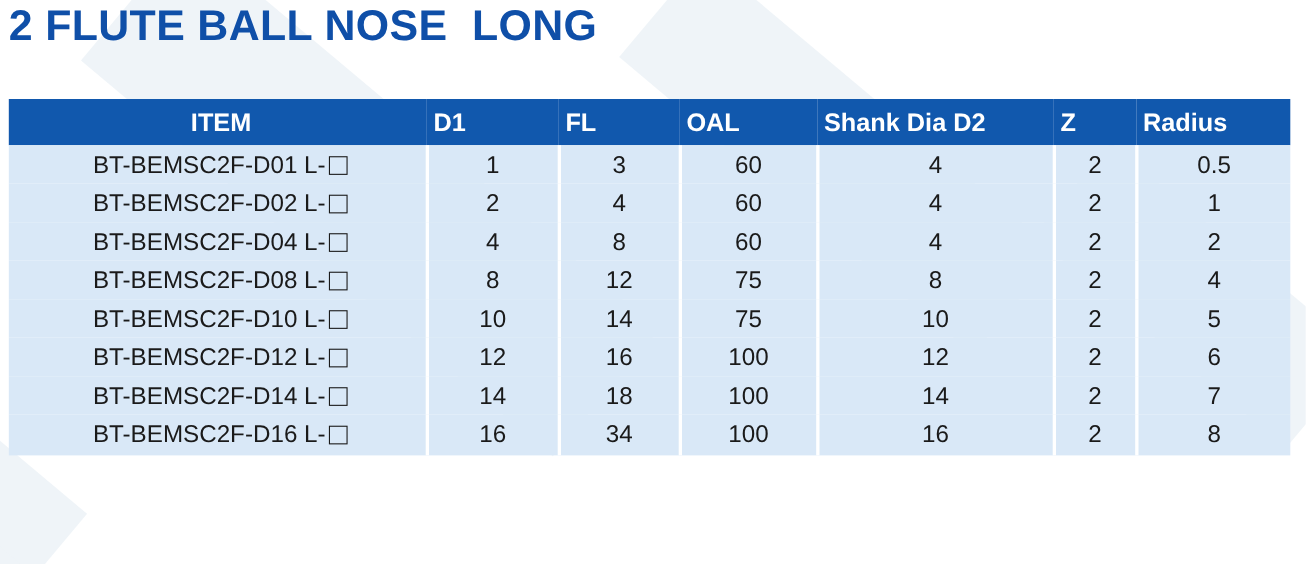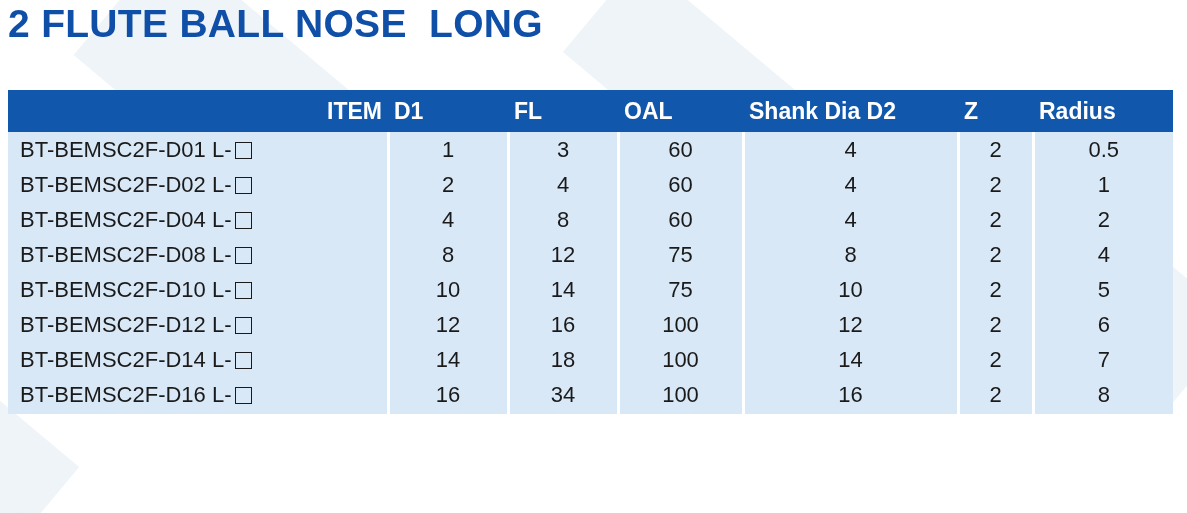--- a/index.html
+++ b/index.html
@@ -89,40 +89,40 @@
     color: #ffffff;
     font-size: 23px;
     font-weight: bold;
     height: 42px;
     padding: 0 6px;
     text-align: left;
     border: none;
     white-space: nowrap;
   }
   table.spec thead th.item-col {
-    text-align: right;
+    text-align: center;
     padding-left: 12px;
     margin-left: 21px;
   }
 
   table.spec tbody td {
     background: #d9e8f7;
     color: #1a1a1a;
     font-size: 22px;
     height: 35px;
     padding: 0 6px;
     text-align: center;
     border-right: 3px solid #ffffff;
     white-space: nowrap;
   }
   table.spec tbody td:last-child {
     border-right: none;
   }
   table.spec tbody td.item-col {
-    text-align: left;
+    text-align: center;
     padding-left: 12px;
   }
   table.spec tbody tr:last-child td {
     padding-bottom: 2px;
   }
 
   .sq {
     display: inline-block;
     width: 15px;
     height: 15px;

